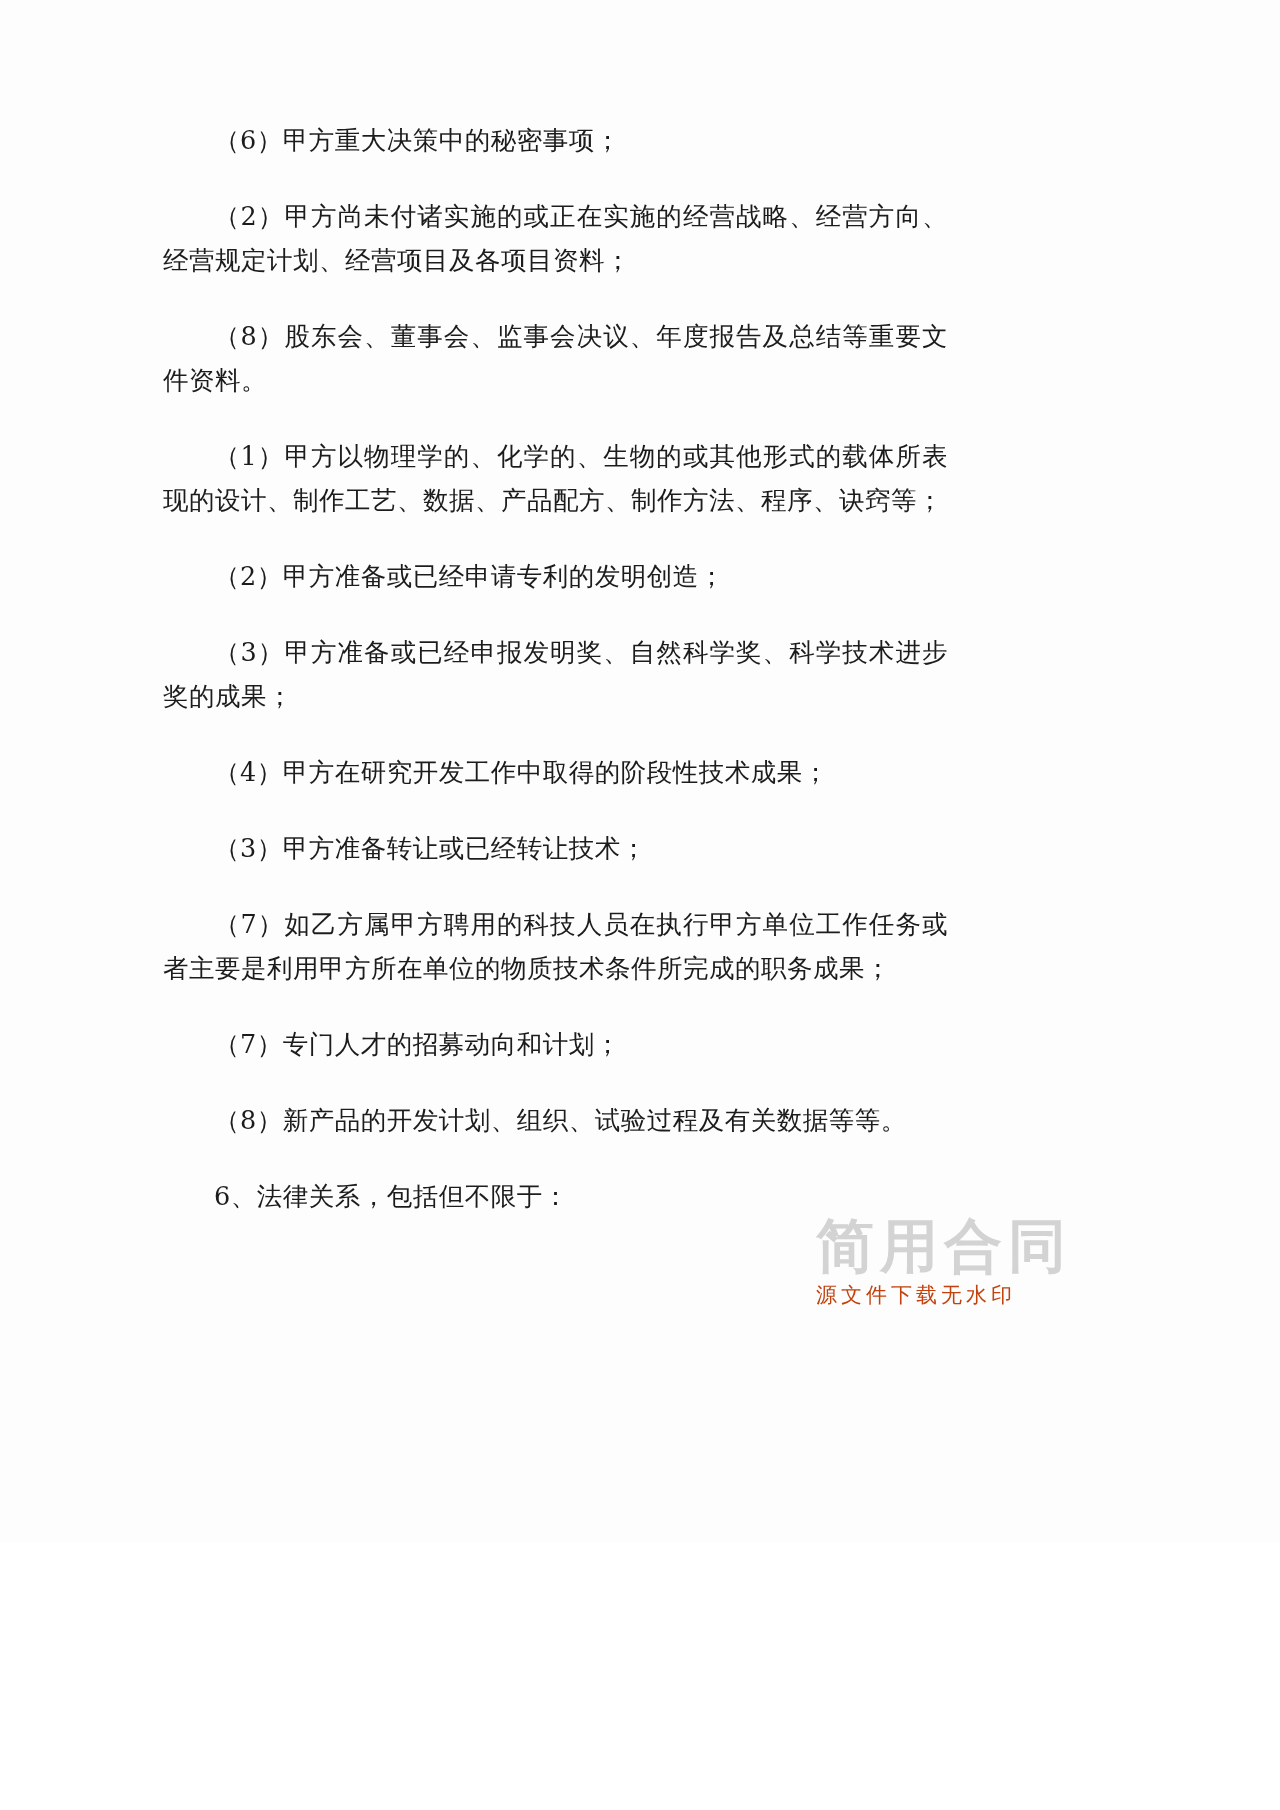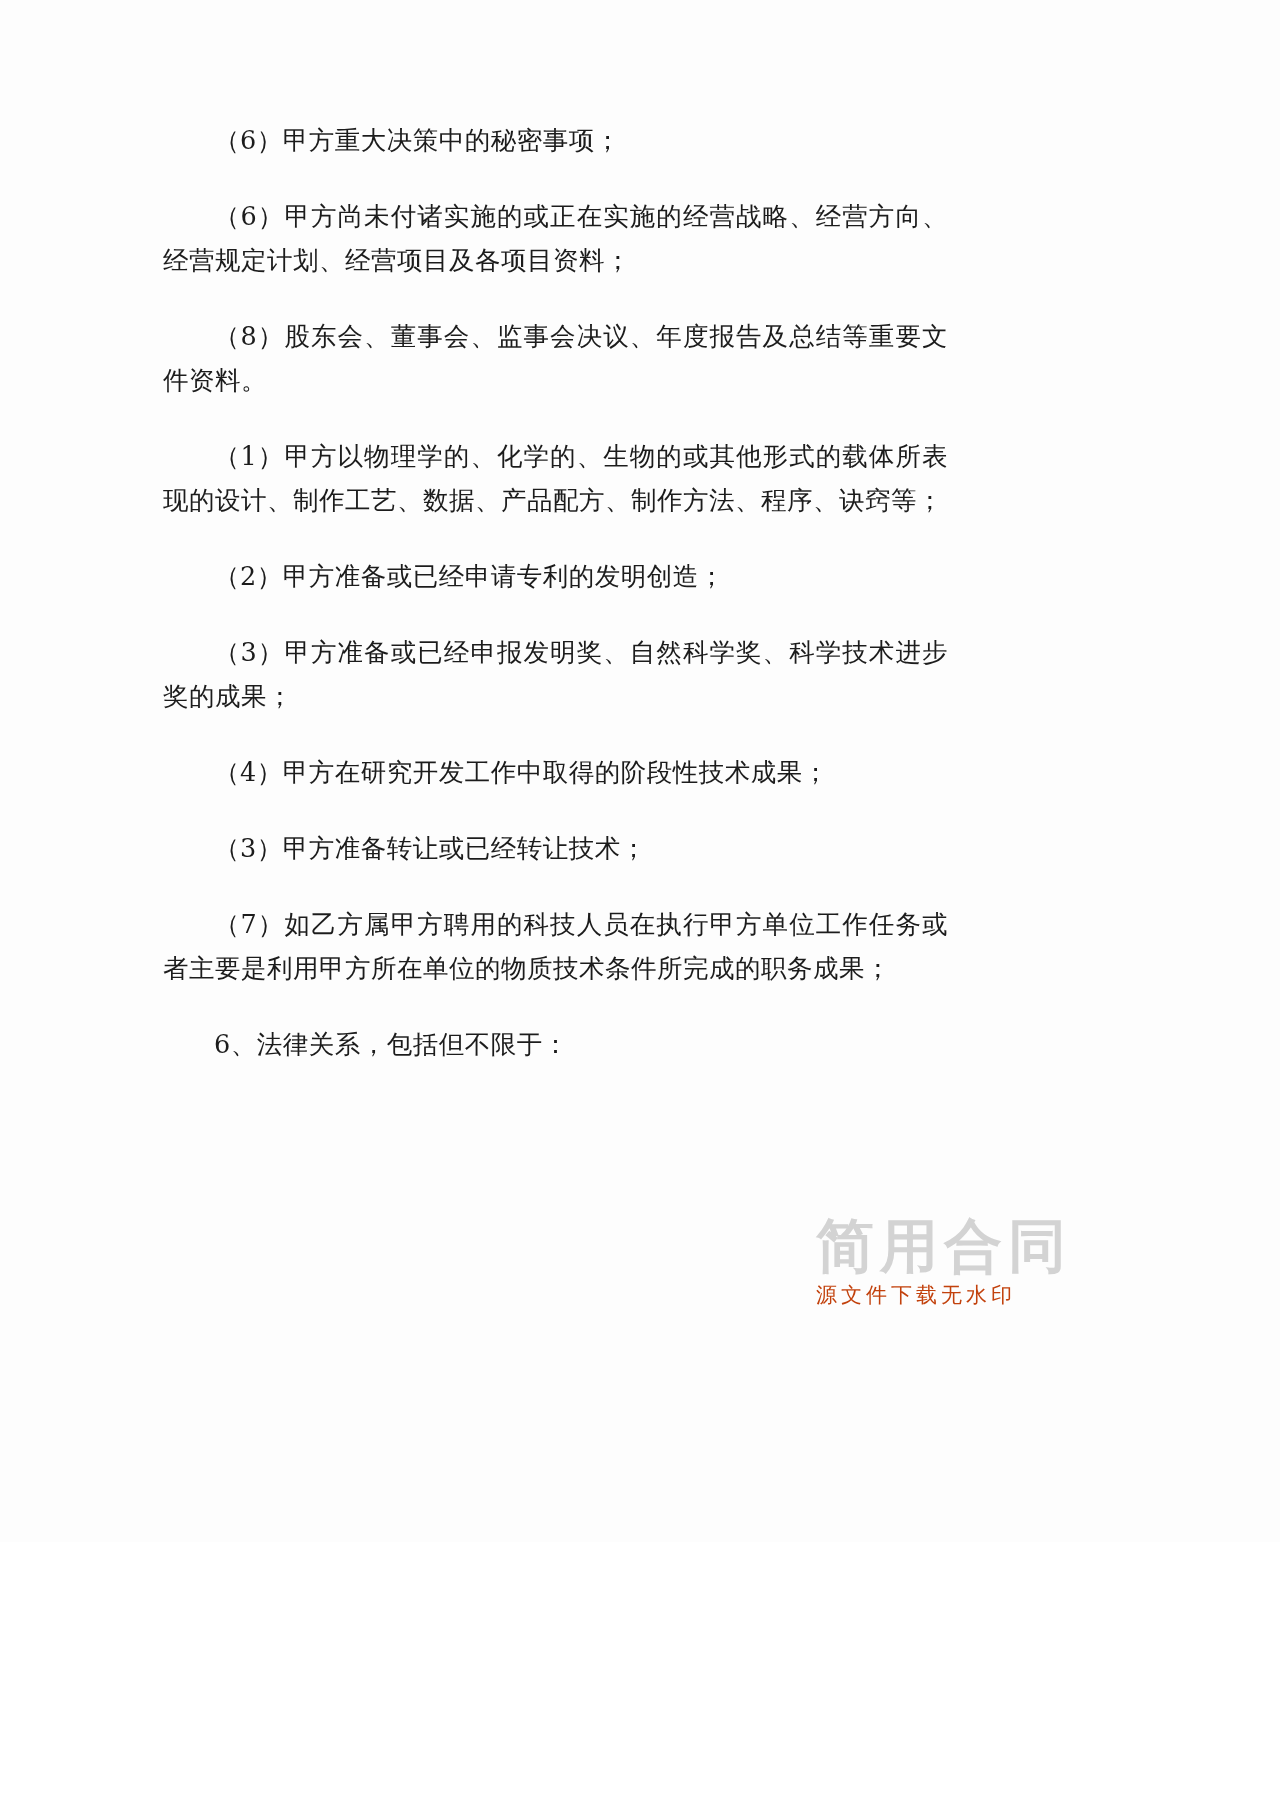--- a/index.html
+++ b/index.html
@@ -89,28 +89,30 @@
     white-space: nowrap;
   }
 </style>
 </head>
 <body>
 
 <div id="page">
 
   <div id="content">
     <p class="para section-head">（6）甲方重大决策中的秘密事项；</p>
-    <p class="para section-head">（6）甲方尚未付诸实施的或正在实施的经营战略、经营方向、经营规定计划、经营项目及各项目资料；</p>
+    <p class="para section-head">（2）甲方尚未付诸实施的或正在实施的经营战略、经营方向、经营规定计划、经营项目及各项目资料；</p>
     <p class="para section-head">（8）股东会、董事会、监事会决议、年度报告及总结等重要文件资料。</p>
     <p class="para section-head">（1）甲方以物理学的、化学的、生物的或其他形式的载体所表现的设计、制作工艺、数据、产品配方、制作方法、程序、诀窍等；</p>
     <p class="para section-head">（2）甲方准备或已经申请专利的发明创造；</p>
     <p class="para section-head">（3）甲方准备或已经申报发明奖、自然科学奖、科学技术进步奖的成果；</p>
     <p class="para section-head">（4）甲方在研究开发工作中取得的阶段性技术成果；</p>
     <p class="para section-head">（3）甲方准备转让或已经转让技术；</p>
     <p class="para section-head">（7）如乙方属甲方聘用的科技人员在执行甲方单位工作任务或者主要是利用甲方所在单位的物质技术条件所完成的职务成果；</p>
+    <p class="para section-head">（7）专门人才的招募动向和计划；</p>
+    <p class="para section-head">（8）新产品的开发计划、组织、试验过程及有关数据等等。</p>
     <p class="para section-head">6、法律关系，包括但不限于：</p>
   </div>
 
   <div id="watermark">
     <div class="wm-main">简用合同</div>
     <div class="wm-sub">源文件下载无水印</div>
   </div>
 
 </div>
 

